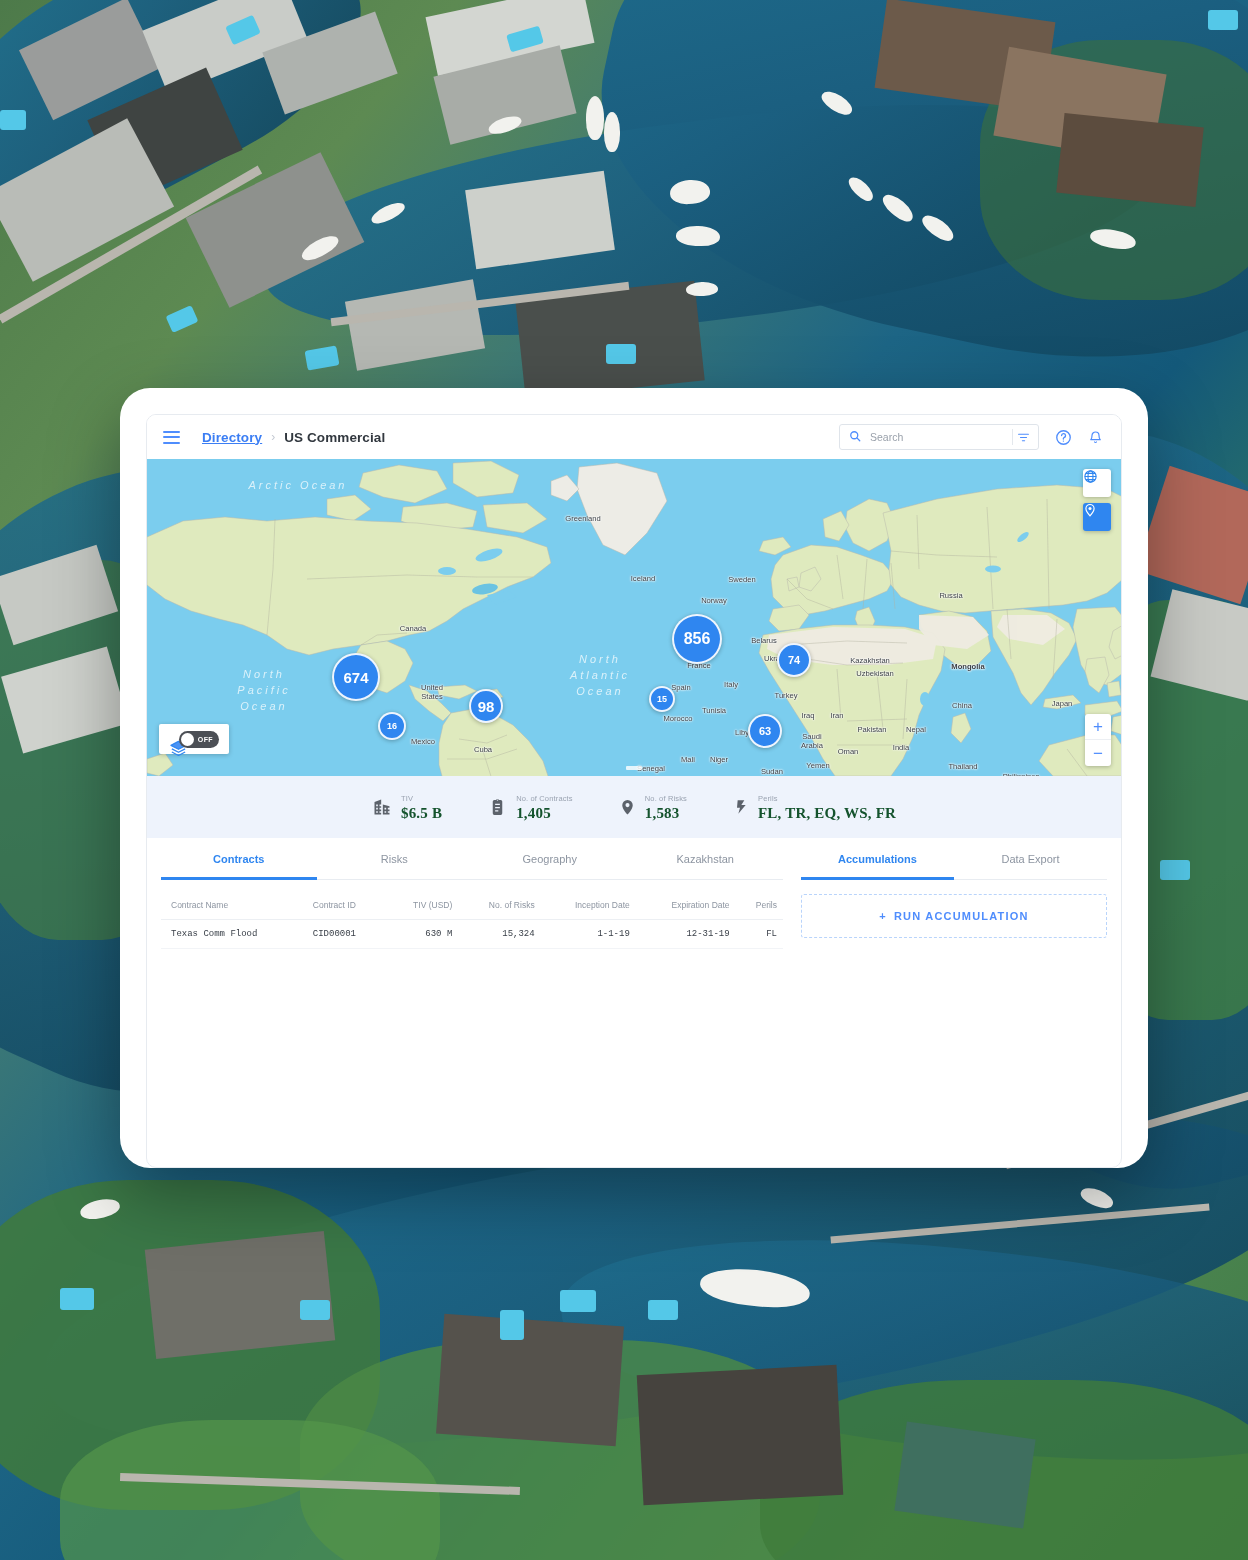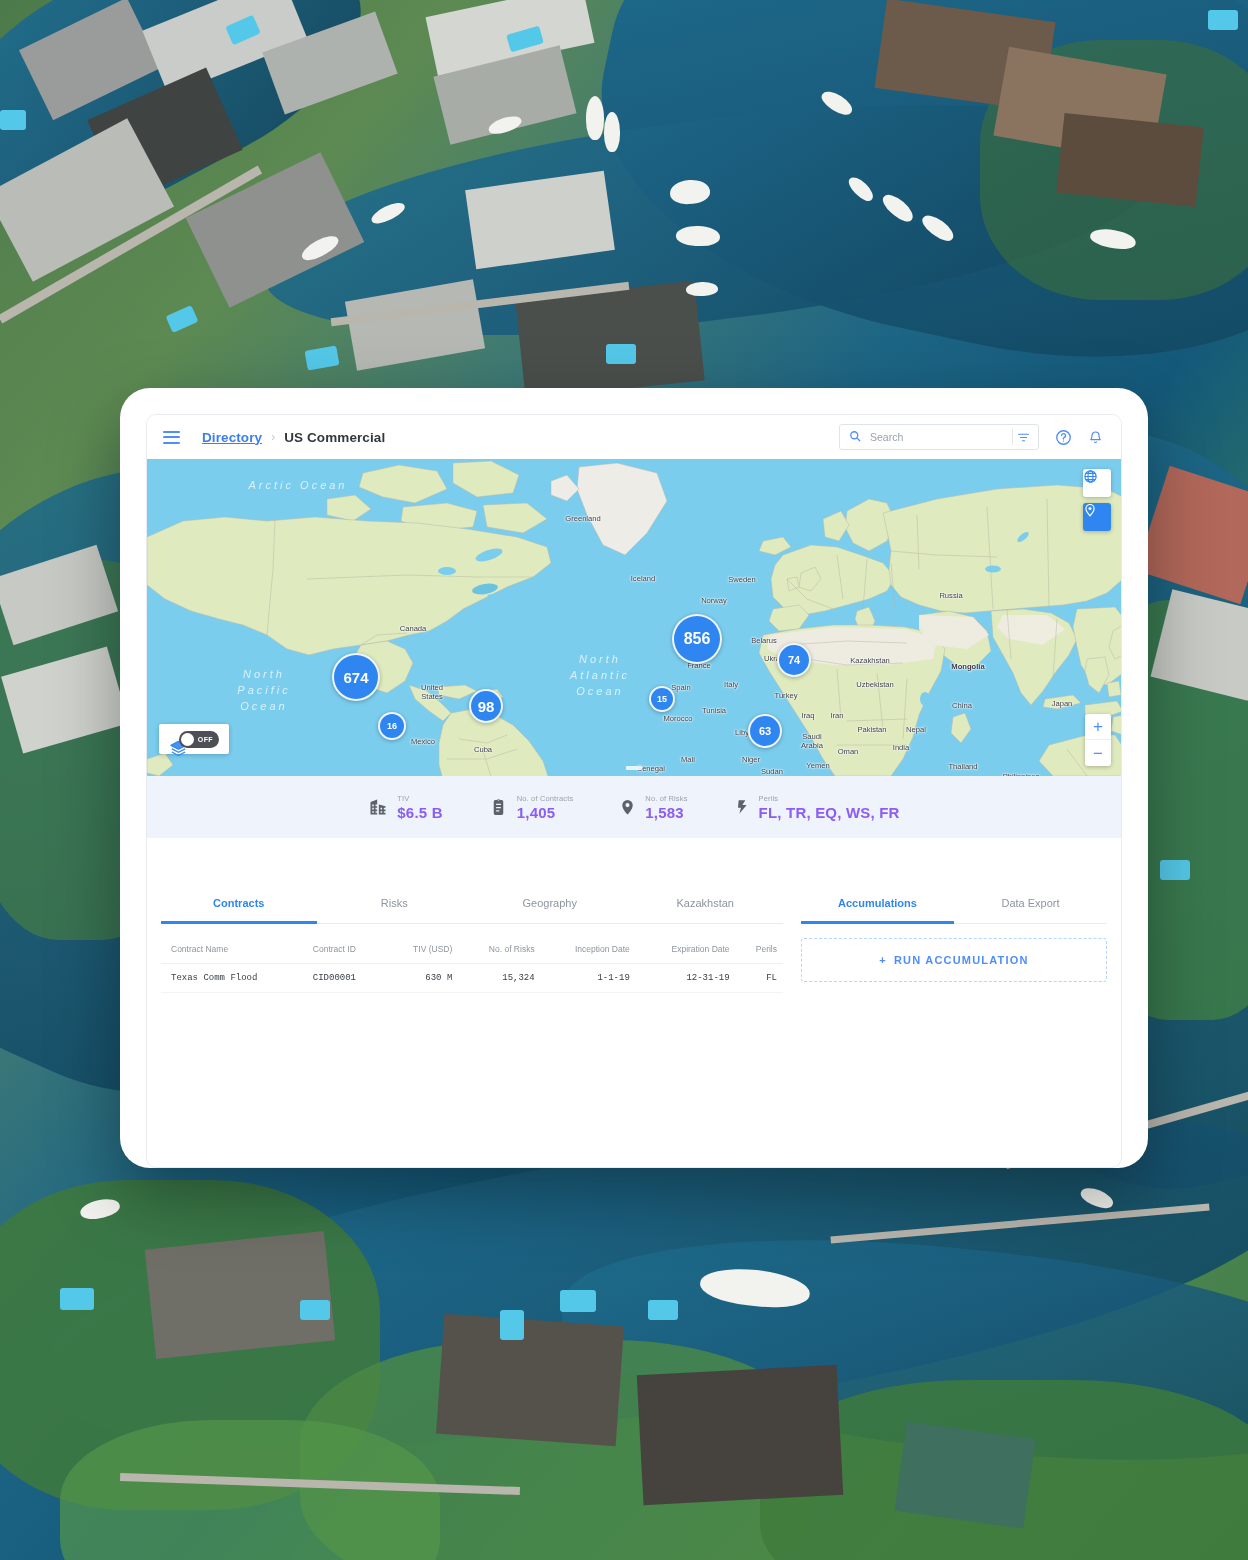--- a/index.html
+++ b/index.html
@@ -126,25 +126,25 @@
   }
 
   
   #stats{
     flex:0 0 62px; background:#eef3fc; display:flex; align-items:center;
     justify-content:center; gap:46px;
   }
   .stat{ display:flex; align-items:center; gap:9px; }
   .stat-text{ display:flex; flex-direction:column; justify-content:center; }
   .stat-label{ font-size:7.5px; color:#9aa3b1; letter-spacing:.15px; line-height:11px; }
-  .stat-value{ font-size:15px; font-weight:bold; color:#8b5cf6; letter-spacing:.2px; line-height:18px; }
+  .stat-value{ font-size:15px; font-weight:bold; color:#14532d; letter-spacing:.2px; line-height:18px;font-family:Liberation Serif, serif; }
   .stat-icon{ color:#5c626b; display:flex; align-items:center; }
 
   
-  #tabs-row{ flex:0 0 42px; display:flex; padding:0 14px;margin-top:44px; }
+  #tabs-row{ flex:0 0 42px; display:flex; padding:0 14px; }
   .tab-group{ display:flex; height:100%; }
   .tab-group.left{ flex:0 0 622px; }
   .tab-group.right{ flex:1; margin-left:18px; }
   .tab{
     flex:1; display:flex; align-items:center; justify-content:center;
     font-size:11px; color:#8d95a1; cursor:pointer; position:relative; height:100%;
   }
   .tab.active{ color:#2f86f0; font-weight:bold; }
   .tab::after{
     content:""; position:absolute; left:0; right:0; bottom:0; height:1px; background:#e8ecf1;
@@ -453,25 +453,25 @@
           <div class="map-label" style="left: 595px; top: 273px; text-align: center;">Liby</div>
           <div class="map-label" style="left: 625px; top: 199px; text-align: center;">Ukra</div>
           <div class="map-label" style="left: 639px; top: 236px; text-align: center;">Turkey</div>
           <div class="map-label" style="left: 661px; top: 256px; text-align: center;">Iraq</div>
           <div class="map-label" style="left: 690px; top: 256px; text-align: center;">Iran</div>
           <div class="map-label" style="left: 665px; top: 282px; text-align: center;">Saudi<br>Arabia</div>
           <div class="map-label" style="left: 701px; top: 292px; text-align: center;">Oman</div>
           <div class="map-label" style="left: 671px; top: 306px; text-align: center;">Yemen</div>
           <div class="map-label" style="left: 504px; top: 309px; text-align: center;">Senegal</div>
           <div class="map-label" style="left: 541px; top: 300px; text-align: center;">Mali</div>
-          <div class="map-label" style="left: 572px; top: 300px; text-align: center; margin-left: 32px;">Niger</div>
+          <div class="map-label" style="left: 572px; top: 300px; text-align: center;">Niger</div>
           <div class="map-label" style="left: 625px; top: 312px; text-align: center;">Sudan</div>
           <div class="map-label" style="left: 804px; top: 136px; text-align: center;">Russia</div>
           <div class="map-label" style="left: 723px; top: 201px; text-align: center;">Kazakhstan</div>
-          <div class="map-label" style="left: 715px; top: 225px; text-align: center; padding-left: 26px;">Uzbekistan</div>
+          <div class="map-label" style="left: 715px; top: 214px; text-align: center; padding-left: 26px;">Uzbekistan</div>
           <div class="map-label" style="left: 821px; top: 207px; text-align: center; font-weight: bold;">Mongolia</div>
           <div class="map-label" style="left: 815px; top: 246px; text-align: center;">China</div>
           <div class="map-label" style="left: 915px; top: 244px; text-align: center;">Japan</div>
           <div class="map-label" style="left: 725px; top: 270px; text-align: center;">Pakistan</div>
           <div class="map-label" style="left: 769px; top: 270px; text-align: center;">Nepal</div>
           <div class="map-label" style="left: 754px; top: 288px; text-align: center;">India</div>
           <div class="map-label" style="left: 816px; top: 307px; text-align: center;">Thailand</div>
           <div class="map-label" style="left: 874px; top: 317px; text-align: center;">Philippines</div>
         </div>
 

